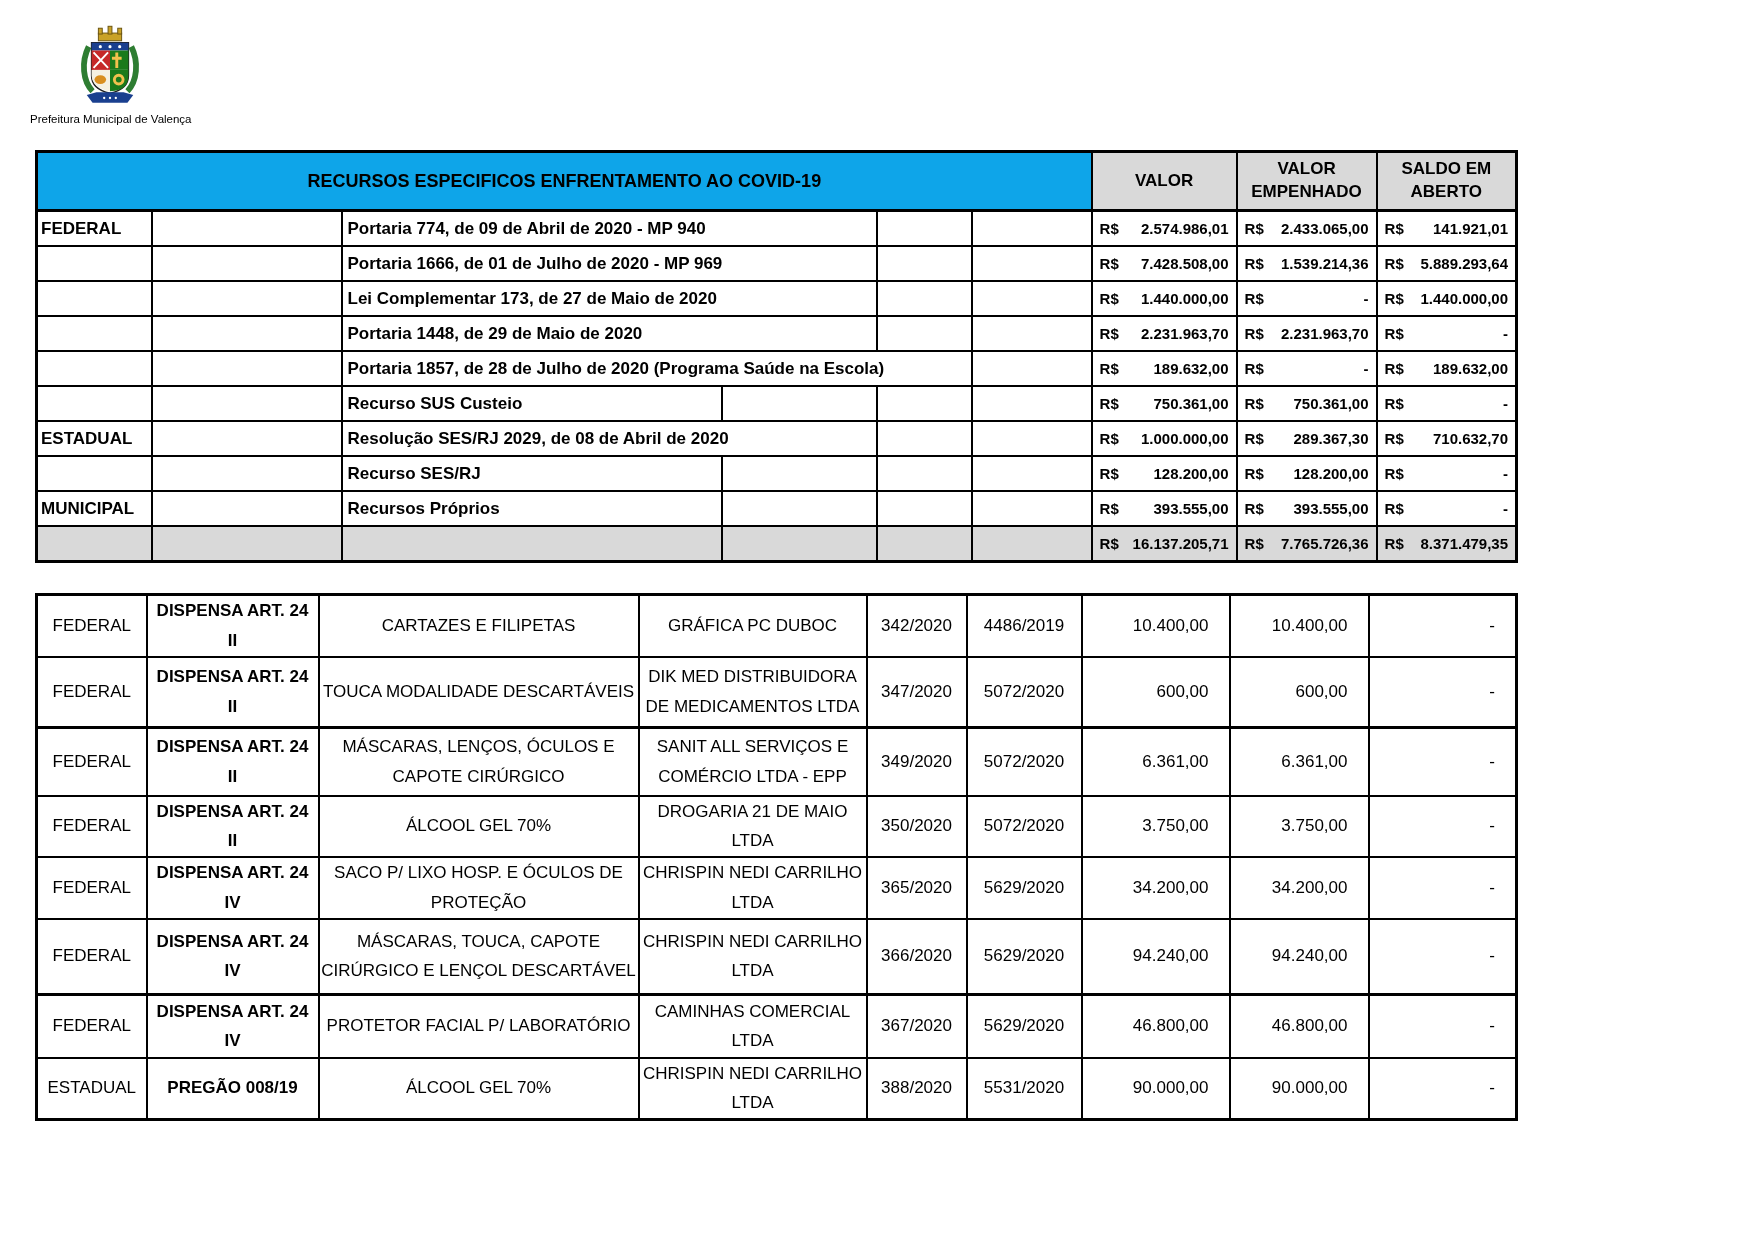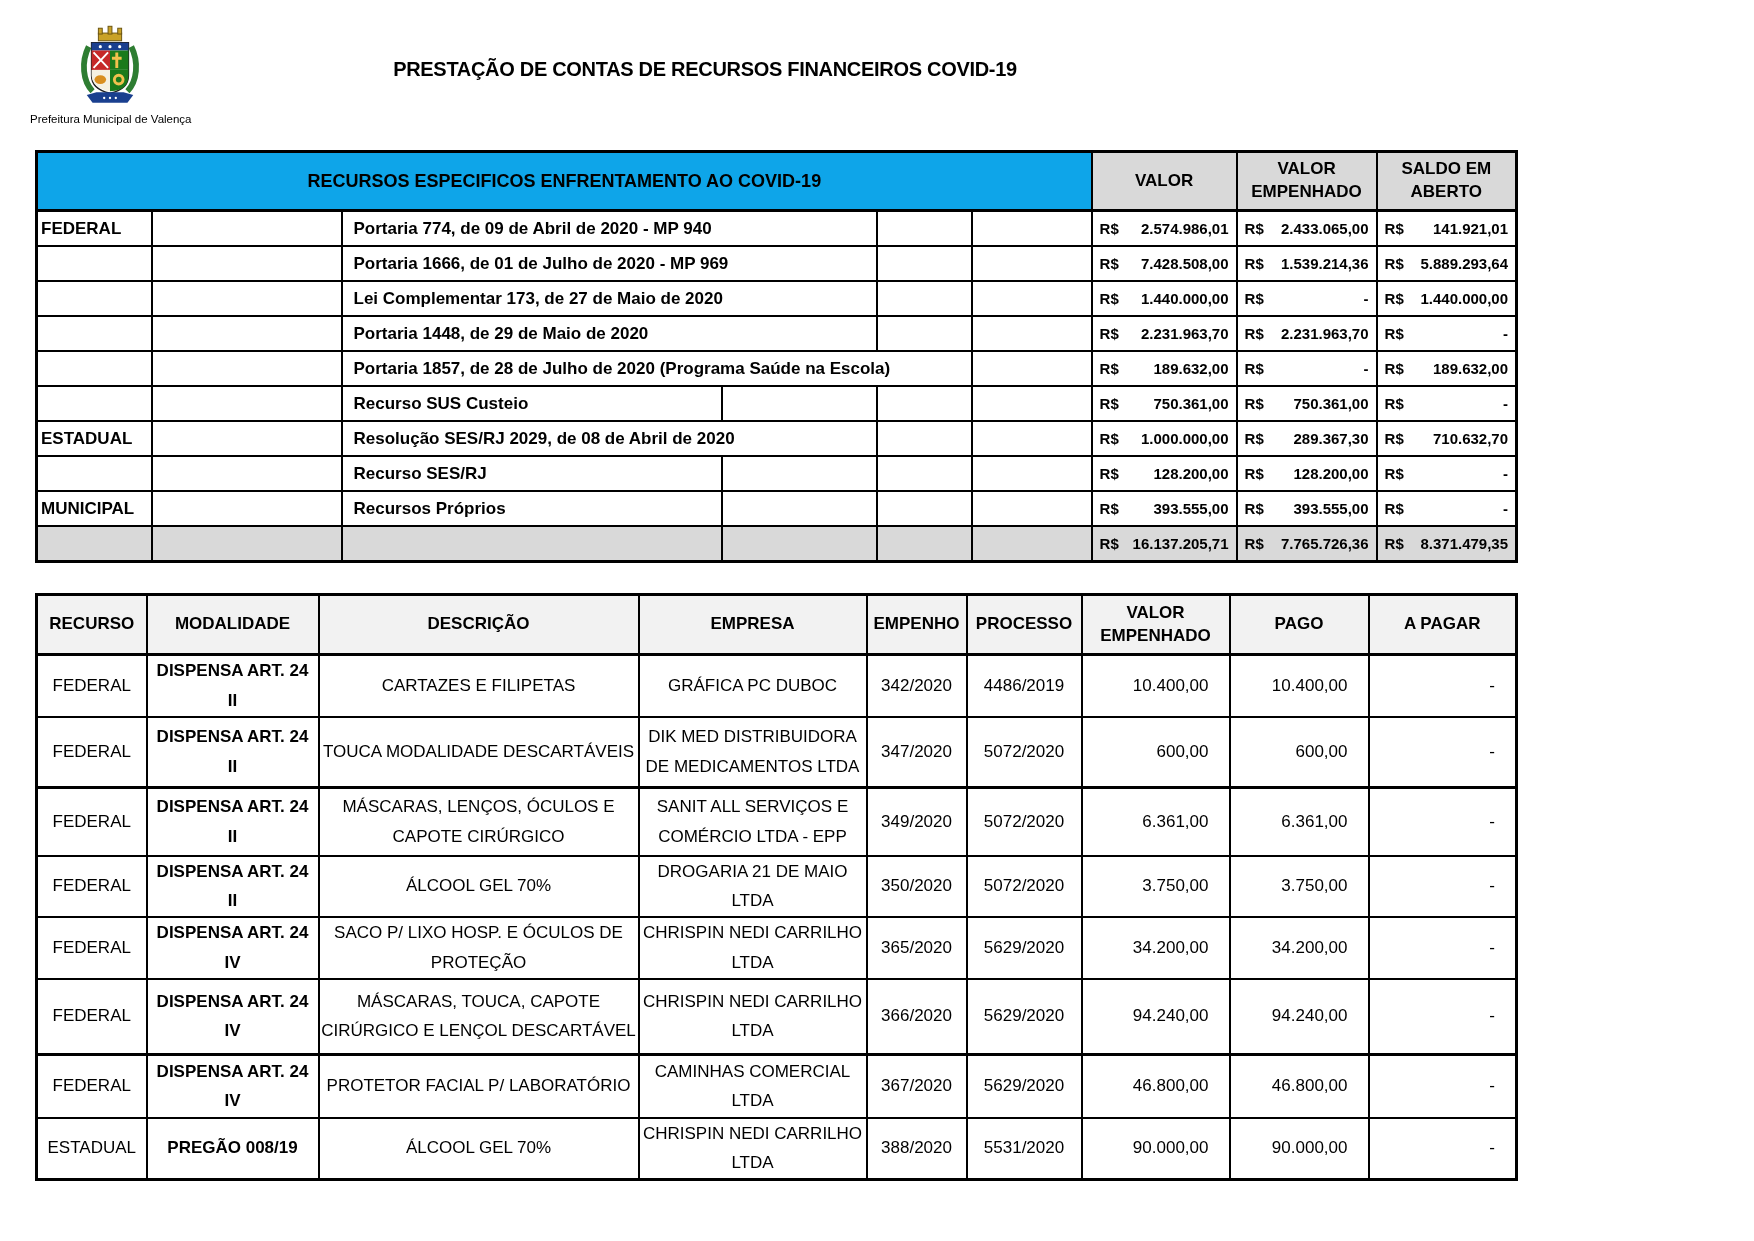--- a/index.html
+++ b/index.html
@@ -19,21 +19,21 @@
   table{border-collapse:collapse;table-layout:fixed;position:absolute;left:35px;}
   td{border:2px solid #000;overflow:hidden;vertical-align:middle;padding:0;}
   .t1,.t2{border:3px solid #000;width:1480px;}
   
   .t1{top:150px;}
   .t1 td{font-weight:bold;height:33px;}
   .t1 .hdr td{height:56px;border-bottom:3px solid #000;}
   .t1-title{text-align:center;font-size:18px;background:#0ea5e9;}
   .vh{text-align:center;font-size:17px;background:#d9d9d9;line-height:1.35;}
   .t1 .cat{font-size:17px;padding-left:3px;white-space:nowrap;}
-  .t1 .desc{font-size:17px;padding-left:11px;white-space:nowrap;}
+  .t1 .desc{font-size:17px;padding-left:5px;white-space:nowrap;}
   .money .m{display:flex;justify-content:space-between;align-items:center;padding:0 7px;font-size:15px;}
   .t1 .total td{background:#d9d9d9;}
   
   .t2{top:593px;}
   .t2 td{font-size:17px;text-align:center;line-height:1.75;}
   .t2 .head td{font-weight:bold;background:#f2f2f2;line-height:1.3;border-bottom:3px solid #000;height:57px;}
   .t2 .num{text-align:right;padding-right:20px;}
   .t2 .ln{display:block;font-weight:bold;}
   .t2 tr.tt td{border-top:3px solid #000;}
 </style>
@@ -69,21 +69,20 @@
 
       <path d="M8,72 l10,-3 h28 l10,3 l-6,8 h-36 Z" fill="#1a3f8f"></path>
       <rect x="20" y="72" width="24" height="4" fill="#1a3f8f"></rect>
       <circle cx="26" cy="75" r="1.2" fill="#fff"></circle>
         <circle cx="32" cy="75" r="1.2" fill="#fff"></circle>
         <circle cx="38" cy="75" r="1.2" fill="#fff"></circle>
     </svg>
     <div class="org-name">Prefeitura Municipal de Valença</div>
   </div>
 
-  <h1 class="doc-title">PRESTAÇÃO DE CONTAS DE RECURSOS FINANCEIROS COVID-19</h1>
 
   <table class="t1">
     <colgroup>
       <col style="width:115px">
         <col style="width:190px">
         <col style="width:380px">
       <col style="width:155px">
         <col style="width:95px">
         <col style="width:120px">
       <col style="width:145px">
@@ -369,31 +368,20 @@
         <col style="width:172px">
         <col style="width:320px">
       <col style="width:228px">
         <col style="width:100px">
         <col style="width:115px">
       <col style="width:148px">
         <col style="width:139px">
         <col style="width:148px">
     </colgroup>
     <tbody>
-      <tr class="head">
-        <td>RECURSO</td>
-        <td>MODALIDADE</td>
-        <td>DESCRIÇÃO</td>
-        <td>EMPRESA</td>
-        <td>EMPENHO</td>
-        <td>PROCESSO</td>
-        <td>VALOR EMPENHADO</td>
-        <td>PAGO</td>
-        <td>A PAGAR</td>
-      </tr>
 
       <tr style="height:55px">
         <td>FEDERAL</td>
         <td>
             <span class="ln">DISPENSA ART.  24</span>
             <span class="ln">II</span>
           </td>
         <td>CARTAZES E FILIPETAS</td>
         <td>GRÁFICA PC DUBOC</td>
         <td>342/2020</td>

